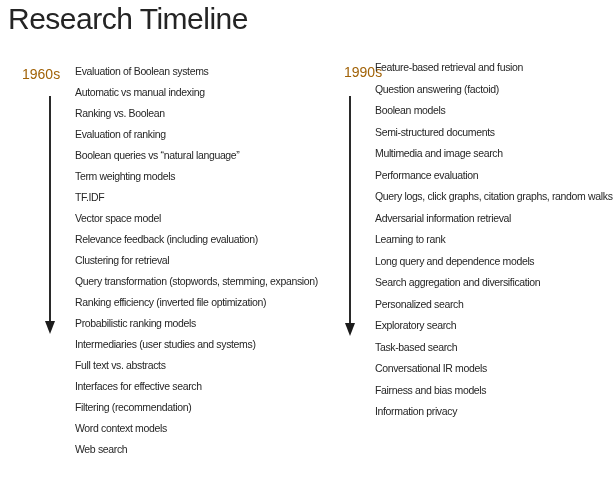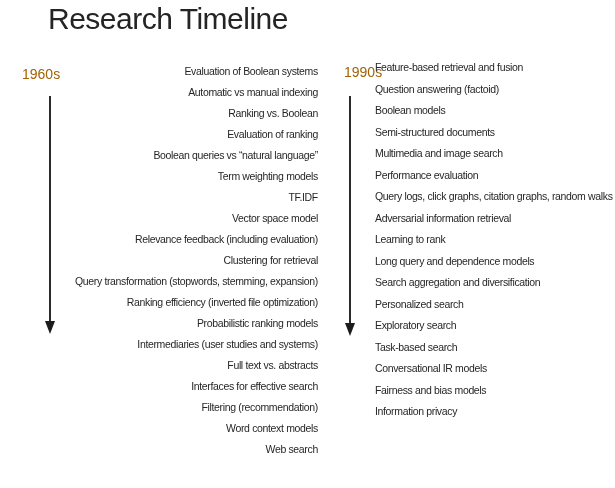--- a/index.html
+++ b/index.html
@@ -18,21 +18,20 @@
   }
   .title {
     position: absolute;
     left: 8px;
     top: 2px;
     font-size: 30px;
     font-weight: 300;
     letter-spacing: -0.5px;
     color: #242424;
     white-space: nowrap;
-    margin-left: 40px;
   }
   .era {
     position: absolute;
     font-size: 14px;
     color: #a16207;
     white-space: nowrap;
   }
   .era-left  { left: 22px;  top: 66px; }
   .era-right { left: 344px; top: 64px; }
 
@@ -59,21 +58,21 @@
     position: absolute;
     white-space: nowrap;
   }
   .items-left  { left: 75px;  top: 61px; }
   .items-right { left: 375px; top: 57px; }
   .item {
     font-size: 10.5px;
     letter-spacing: -0.35px;
     color: #262626;
   }
-  .items-left  .item { height: 21px;   line-height: 21px; text-align: right; }
+  .items-left  .item { height: 21px;   line-height: 21px; }
   .items-right .item { height: 21.5px; line-height: 21.5px; }
 </style>
 </head>
 <body>
 
 <div class="canvas">
 
   <div class="title">Research Timeline</div>
 
   <div class="era era-left">1960s</div>

